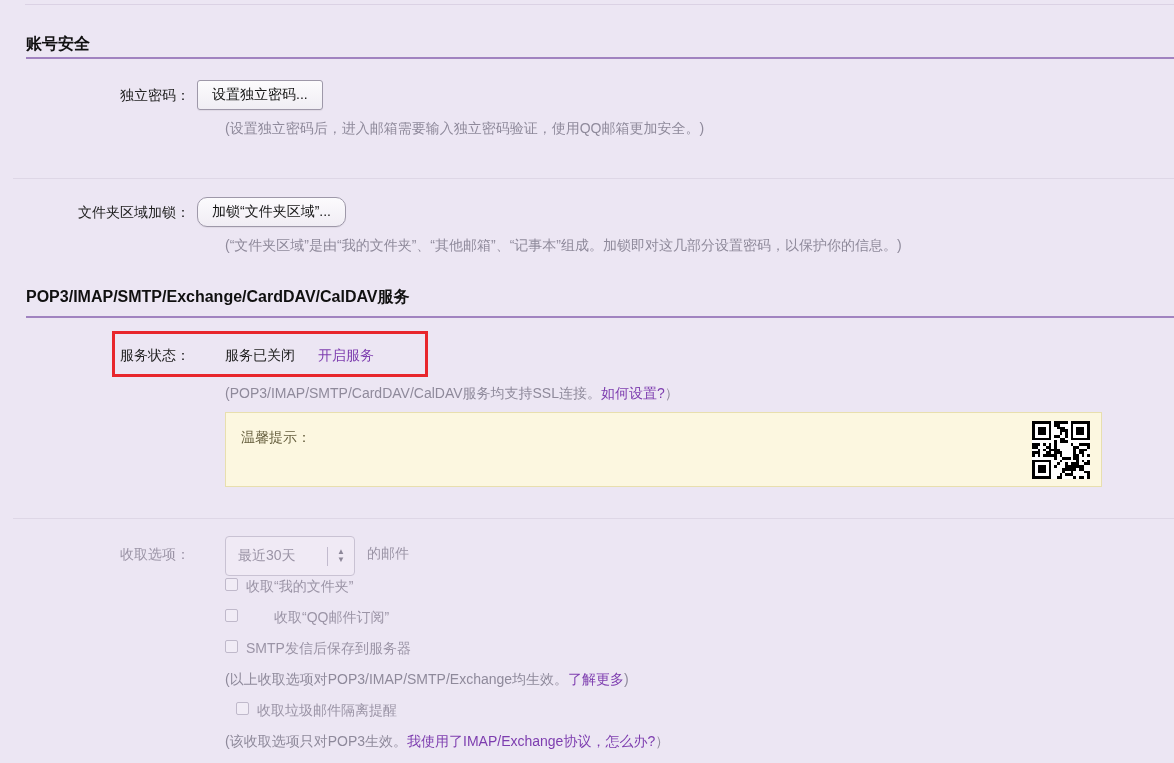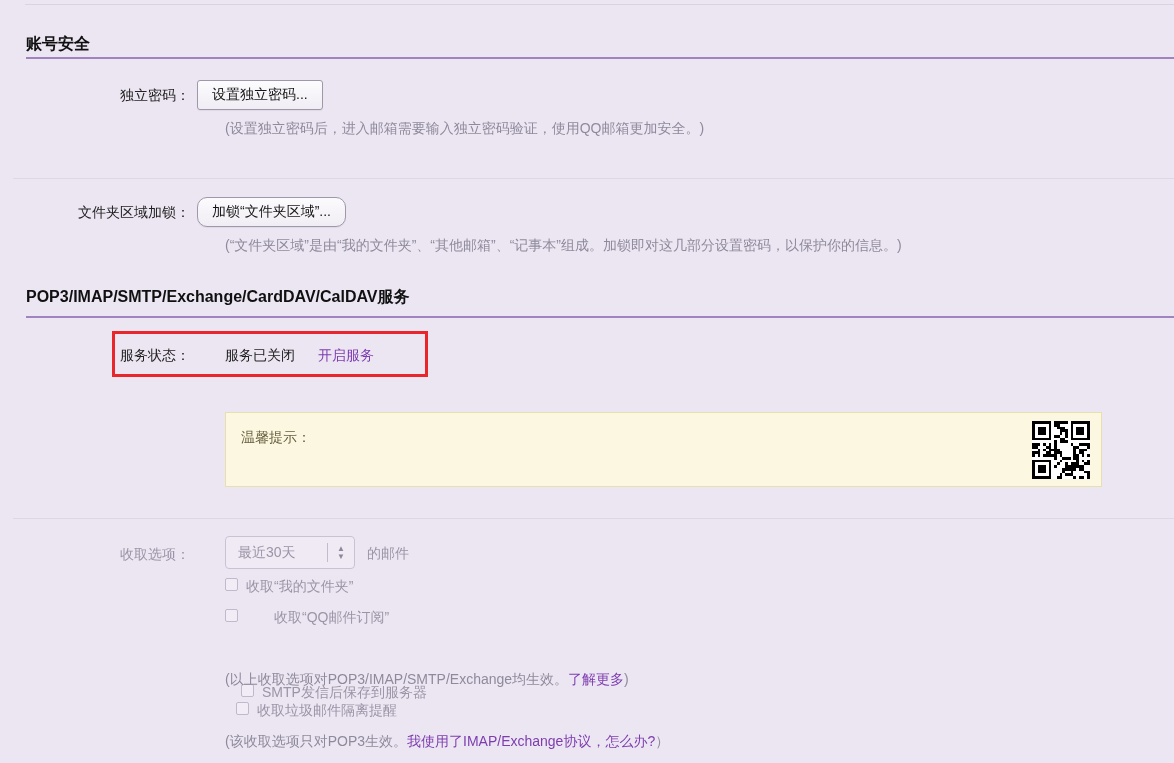--- a/index.html
+++ b/index.html
@@ -33,21 +33,21 @@
   .notice-label{flex:0 0 auto;white-space:nowrap;}
   .notice-body{max-width:700px;}
   .help-icon{
     display:inline-block;width:15px;height:15px;line-height:15px;border-radius:50%;
     border:1px solid #9a9277;color:#87805f;font-size:11px;text-align:center;
     vertical-align:-2px;cursor:pointer;background:transparent;
   }
   .qr{position:absolute;top:8px;right:11px;width:58px;height:58px;display:block;}
   .disabled-text{color:#9b94a6;white-space:nowrap;}
   .dropdown{
-    left:225px;top:536px;width:130px;height:33px;box-sizing:border-box;
+    left:225px;top:536px;width:130px;height:40px;box-sizing:border-box;
     background:#f0eaf5;border:1px solid #c9c2d3;border-radius:4px;
     display:flex;align-items:center;color:#9b94a6;cursor:default;
   }
   .dropdown-value{flex:1;padding-left:12px;white-space:nowrap;}
   .dropdown-sep{width:1px;height:19px;background:#c2bbce;}
   .dropdown-arrows{width:26px;text-align:center;color:#8d8799;font-size:8px;line-height:8px;}
   .cb-row{display:flex;align-items:flex-start;color:#9b94a6;cursor:default;white-space:nowrap;}
   .cb{
     display:inline-block;width:13px;height:13px;margin-right:8px;box-sizing:border-box;
     border:1px solid #c0b9cb;border-radius:2px;background:#f1ecf6;
@@ -74,20 +74,23 @@
   <div class="abs hint" style="left:225px;top:237px;">(“文件夹区域”是由“我的文件夹”、“其他邮箱”、“记事本”组成。加锁即对这几部分设置密码，以保护你的信息。)</div>
 
   <div class="abs sec-title" style="left:26px;top:287px;">POP3/IMAP/SMTP/Exchange/CardDAV/CalDAV服务</div>
   <div class="abs sec-rule" style="top:316px;"></div>
 
   <div class="abs redbox" style="left:112px;top:331px;"></div>
   <div class="abs row-label" style="top:347px;">服务状态：</div>
   <div class="abs" style="left:225px;top:347px;color:#222;white-space:nowrap;">服务已关闭</div>
   <a class="abs link" style="left:318px;top:347px;white-space:nowrap;">开启服务</a>
 
+  <div class="abs hint" style="left:225px;top:385px;">
+    <span>(POP3/IMAP/SMTP/CardDAV/CalDAV服务均支持SSL连接。</span><a class="link">如何设置?</a><span>）</span>
+  </div>
 
   <div class="abs notice" style="left:225px;top:412px;">
     <div class="notice-flex">
       <span class="notice-label">温馨提示：</span>
     </div>
     <svg class="qr" viewBox="0 0 21 21" shape-rendering="crispEdges" id="qr-svg">
         <rect x="0" y="0" width="21" height="21" fill="#ffffff"></rect>
         <rect x="8" y="0" width="1" height="1" fill="#000"></rect>
         <rect x="9" y="0" width="1" height="1" fill="#000"></rect>
         <rect x="10" y="0" width="1" height="1" fill="#000"></rect>
@@ -234,21 +237,21 @@
   <div class="abs disabled-text" style="left:367px;top:545px;">的邮件</div>
 
   <div class="abs cb-row" style="left:225px;top:578px;">
     <span class="cb"></span>
     <span>收取“我的文件夹”</span>
   </div>
   <div class="abs cb-row" style="left:225px;top:609px;gap:28px;">
     <span class="cb"></span>
     <span>收取“QQ邮件订阅”</span>
   </div>
-  <div class="abs cb-row" style="left:241px;top:640px;margin-top:44px;">
+  <div class="abs cb-row" style="left:225px;top:640px;">
     <span class="cb"></span>
     <span>SMTP发信后保存到服务器</span>
   </div>
 
   <div class="abs hint" style="left:225px;top:671px;">
     <span>(以上收取选项对POP3/IMAP/SMTP/Exchange均生效。</span><a class="link">了解更多</a><span>)</span>
   </div>
 
   <div class="abs cb-row" style="left:225px;top:702px;margin-left:11px;">
     <span class="cb"></span>

